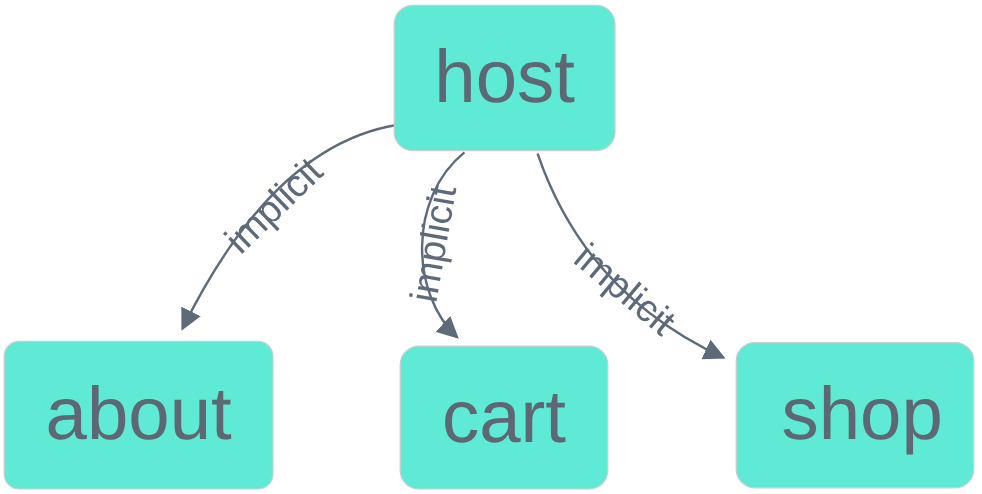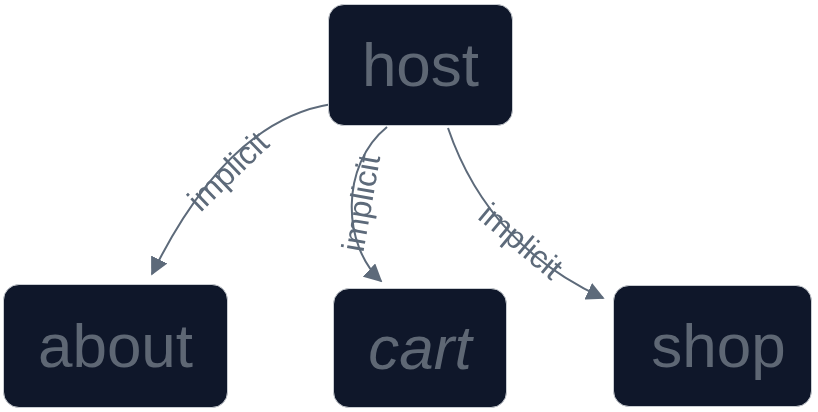--- a/index.html
+++ b/index.html
@@ -23,34 +23,34 @@
     height: 412px;
   }
   .edges-svg path.edge {
     fill: none;
     stroke: #5d6a7a;
     stroke-width: 2;
   }
   .node {
     position: absolute;
     box-sizing: border-box;
-    background: #0f172a;
+    background: #5eead4;
     border: 1.5px solid #c9cdd2;
     border-radius: 16px;
     display: flex;
     align-items: center;
     justify-content: center;
     color: #5e6774;
     font-size: 62px;
     line-height: 1;
     cursor: pointer;
   }
   .node-host  { left: 328px; top: 4px;   width: 185px; height: 122px; }
-  .node-about { left: 3px;   top: 284px; width: 225px; height: 124px; }
-  .node-cart  { left: 333px; top: 288px; width: 174px; height: 120px; font-style: italic; }
+  .node-about { left: 3px;   top: 284px; width: 225px; height: 124px; border-radius: 13px; }
+  .node-cart  { left: 333px; top: 288px; width: 174px; height: 120px; }
   .node-shop  { left: 613px; top: 285px; width: 199px; height: 122px; padding-left: 12px; }
   .edge-label {
     position: absolute;
     color: #5d6a7a;
     font-size: 32px;
     line-height: 1;
     white-space: nowrap;
     pointer-events: none;
   }
   .edge-label-1 { left: 228px; top: 171px; transform: translate(-50%, -50%) rotate(-44deg); }

